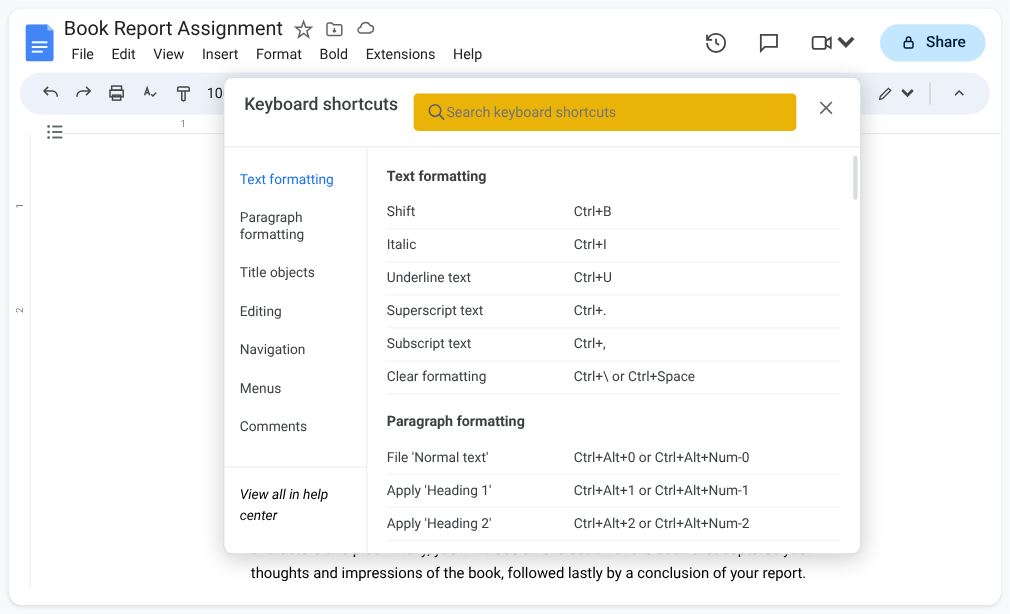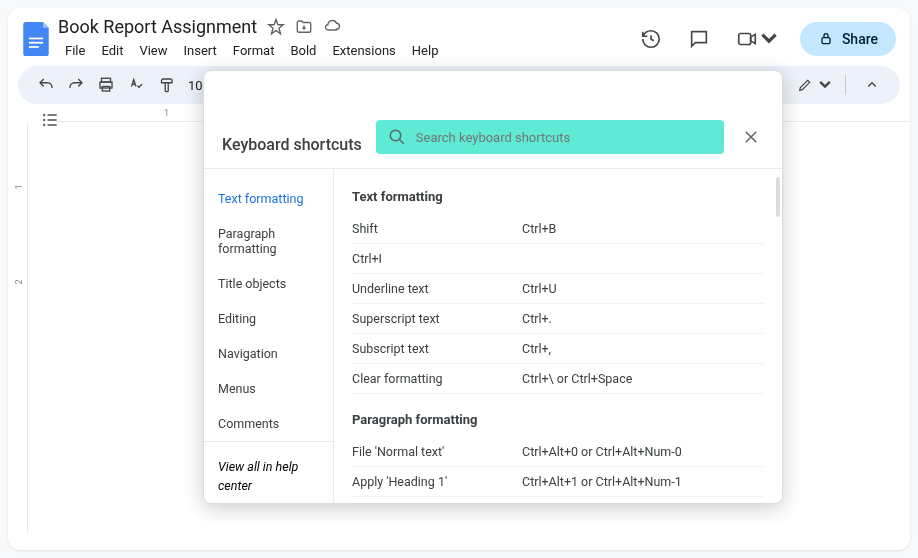--- a/index.html
+++ b/index.html
@@ -44,23 +44,23 @@
     
     .doc-area { display: flex; height: calc(100% - 130px); }
     .ruler-v { width: 14px; margin-left: 6px; position: relative; border-right: 1px solid #e8eaed; }
     .ruler-v-mark { position: absolute; font-size: 9px; color: #80868b; left: 2px; transform: rotate(-90deg); }
     .outline-btn { position: absolute; left: 28px; top: 98px; width: 28px; height: 28px; border-radius: 4px; display:flex; align-items:center; justify-content:center; color:#5f6368; }
     .outline-btn svg { width: 20px; height: 20px; }
     .doc-text { position: absolute; bottom: 18px; left: 220px; right: 140px; font-family: Arial; font-size: 13.5px; line-height: 1.55; color: #000; }
     
     
     .dialog { position: absolute; left: 195px; top: 62px; width: 580px; height: 434px; background: #fff; border-radius: 8px; box-shadow: 0 4px 20px rgba(0,0,0,0.2); display: flex; flex-direction: column; border: 1px solid #dadce0; overflow: hidden; }
-    .dialog-header { display: flex; align-items: flex-end; padding: 14px 18px 14px 18px; gap: 14px; margin-top: 35px; }
+    .dialog-header { display: flex; align-items: flex-start; padding: 14px 18px 14px 18px; gap: 14px; }
     .dialog-title { font-size: 16px; font-weight: 500; color: #3c4043; white-space: nowrap; }
-    .search-box { flex: 1; display: flex; align-items: center; background: #5eead4; border-radius: 4px; padding: 8px 12px; gap: 10px; }
+    .search-box { flex: 1; display: flex; align-items: center; background: #eab308; border-radius: 4px; padding: 8px 12px; }
     .search-box svg { width: 18px; height: 18px; color: #5f6368; }
     .search-input { border: none; background: transparent; outline: none; font-size: 13px; color: #5f6368; flex: 1; }
     .dialog-close { color: #5f6368; padding: 4px; cursor: pointer; }
     .dialog-close svg { width: 18px; height: 18px; }
     
     .dialog-body { display: flex; flex: 1; border-top: 1px solid #e8eaed; overflow: hidden; }
     .dialog-nav { width: 130px; border-right: 1px solid #e8eaed; padding: 12px 0; display: flex; flex-direction: column; }
     .nav-item { padding: 10px 14px; font-size: 12.5px; color: #3c4043; cursor: pointer; }
     .nav-item.active { color: #1a73e8; }
     .nav-footer { margin-top: auto; padding: 14px; border-top: 1px solid #e8eaed; }
@@ -220,20 +220,24 @@
     <span class="ruler-mark" style="left:108px">1</span>
   </div>
 
   <div class="doc-area">
     <div class="ruler-v">
       <span class="ruler-v-mark" style="top:60px">1</span>
       <span class="ruler-v-mark" style="top:155px">2</span>
     </div>
   </div>
 
+  <div class="doc-text">
+    <span>characters and plot. Finally, you'll include an evaluation of the book that captures your</span><br>
+    <span>thoughts and impressions of the book, followed lastly by a conclusion of your report.</span>
+  </div>
 
   <div class="dialog">
     <div class="dialog-header">
       <span class="dialog-title">Keyboard shortcuts</span>
       <div class="search-box">
         <svg viewBox="0 0 24 24" fill="none" stroke="currentColor" stroke-width="2">
             <circle cx="10" cy="10" r="7"></circle>
             <path d="M21 21l-6-6"></path>
           </svg>
         <input class="search-input" placeholder="Search keyboard shortcuts" style="">
@@ -256,20 +260,21 @@
         </div>
       </div>
       <div class="dialog-content">
         <div class="scroll-indicator"></div>
         <div class="section-title">Text formatting</div>
         <div class="shortcut-row">
             <span class="shortcut-name">Shift</span>
             <span class="shortcut-key">Ctrl+B</span>
           </div>
         <div class="shortcut-row">
+            <span class="shortcut-name">Italic</span>
             <span class="shortcut-key">Ctrl+I</span>
           </div>
         <div class="shortcut-row">
             <span class="shortcut-name">Underline text</span>
             <span class="shortcut-key">Ctrl+U</span>
           </div>
         <div class="shortcut-row">
             <span class="shortcut-name">Superscript text</span>
             <span class="shortcut-key">Ctrl+.</span>
           </div>

